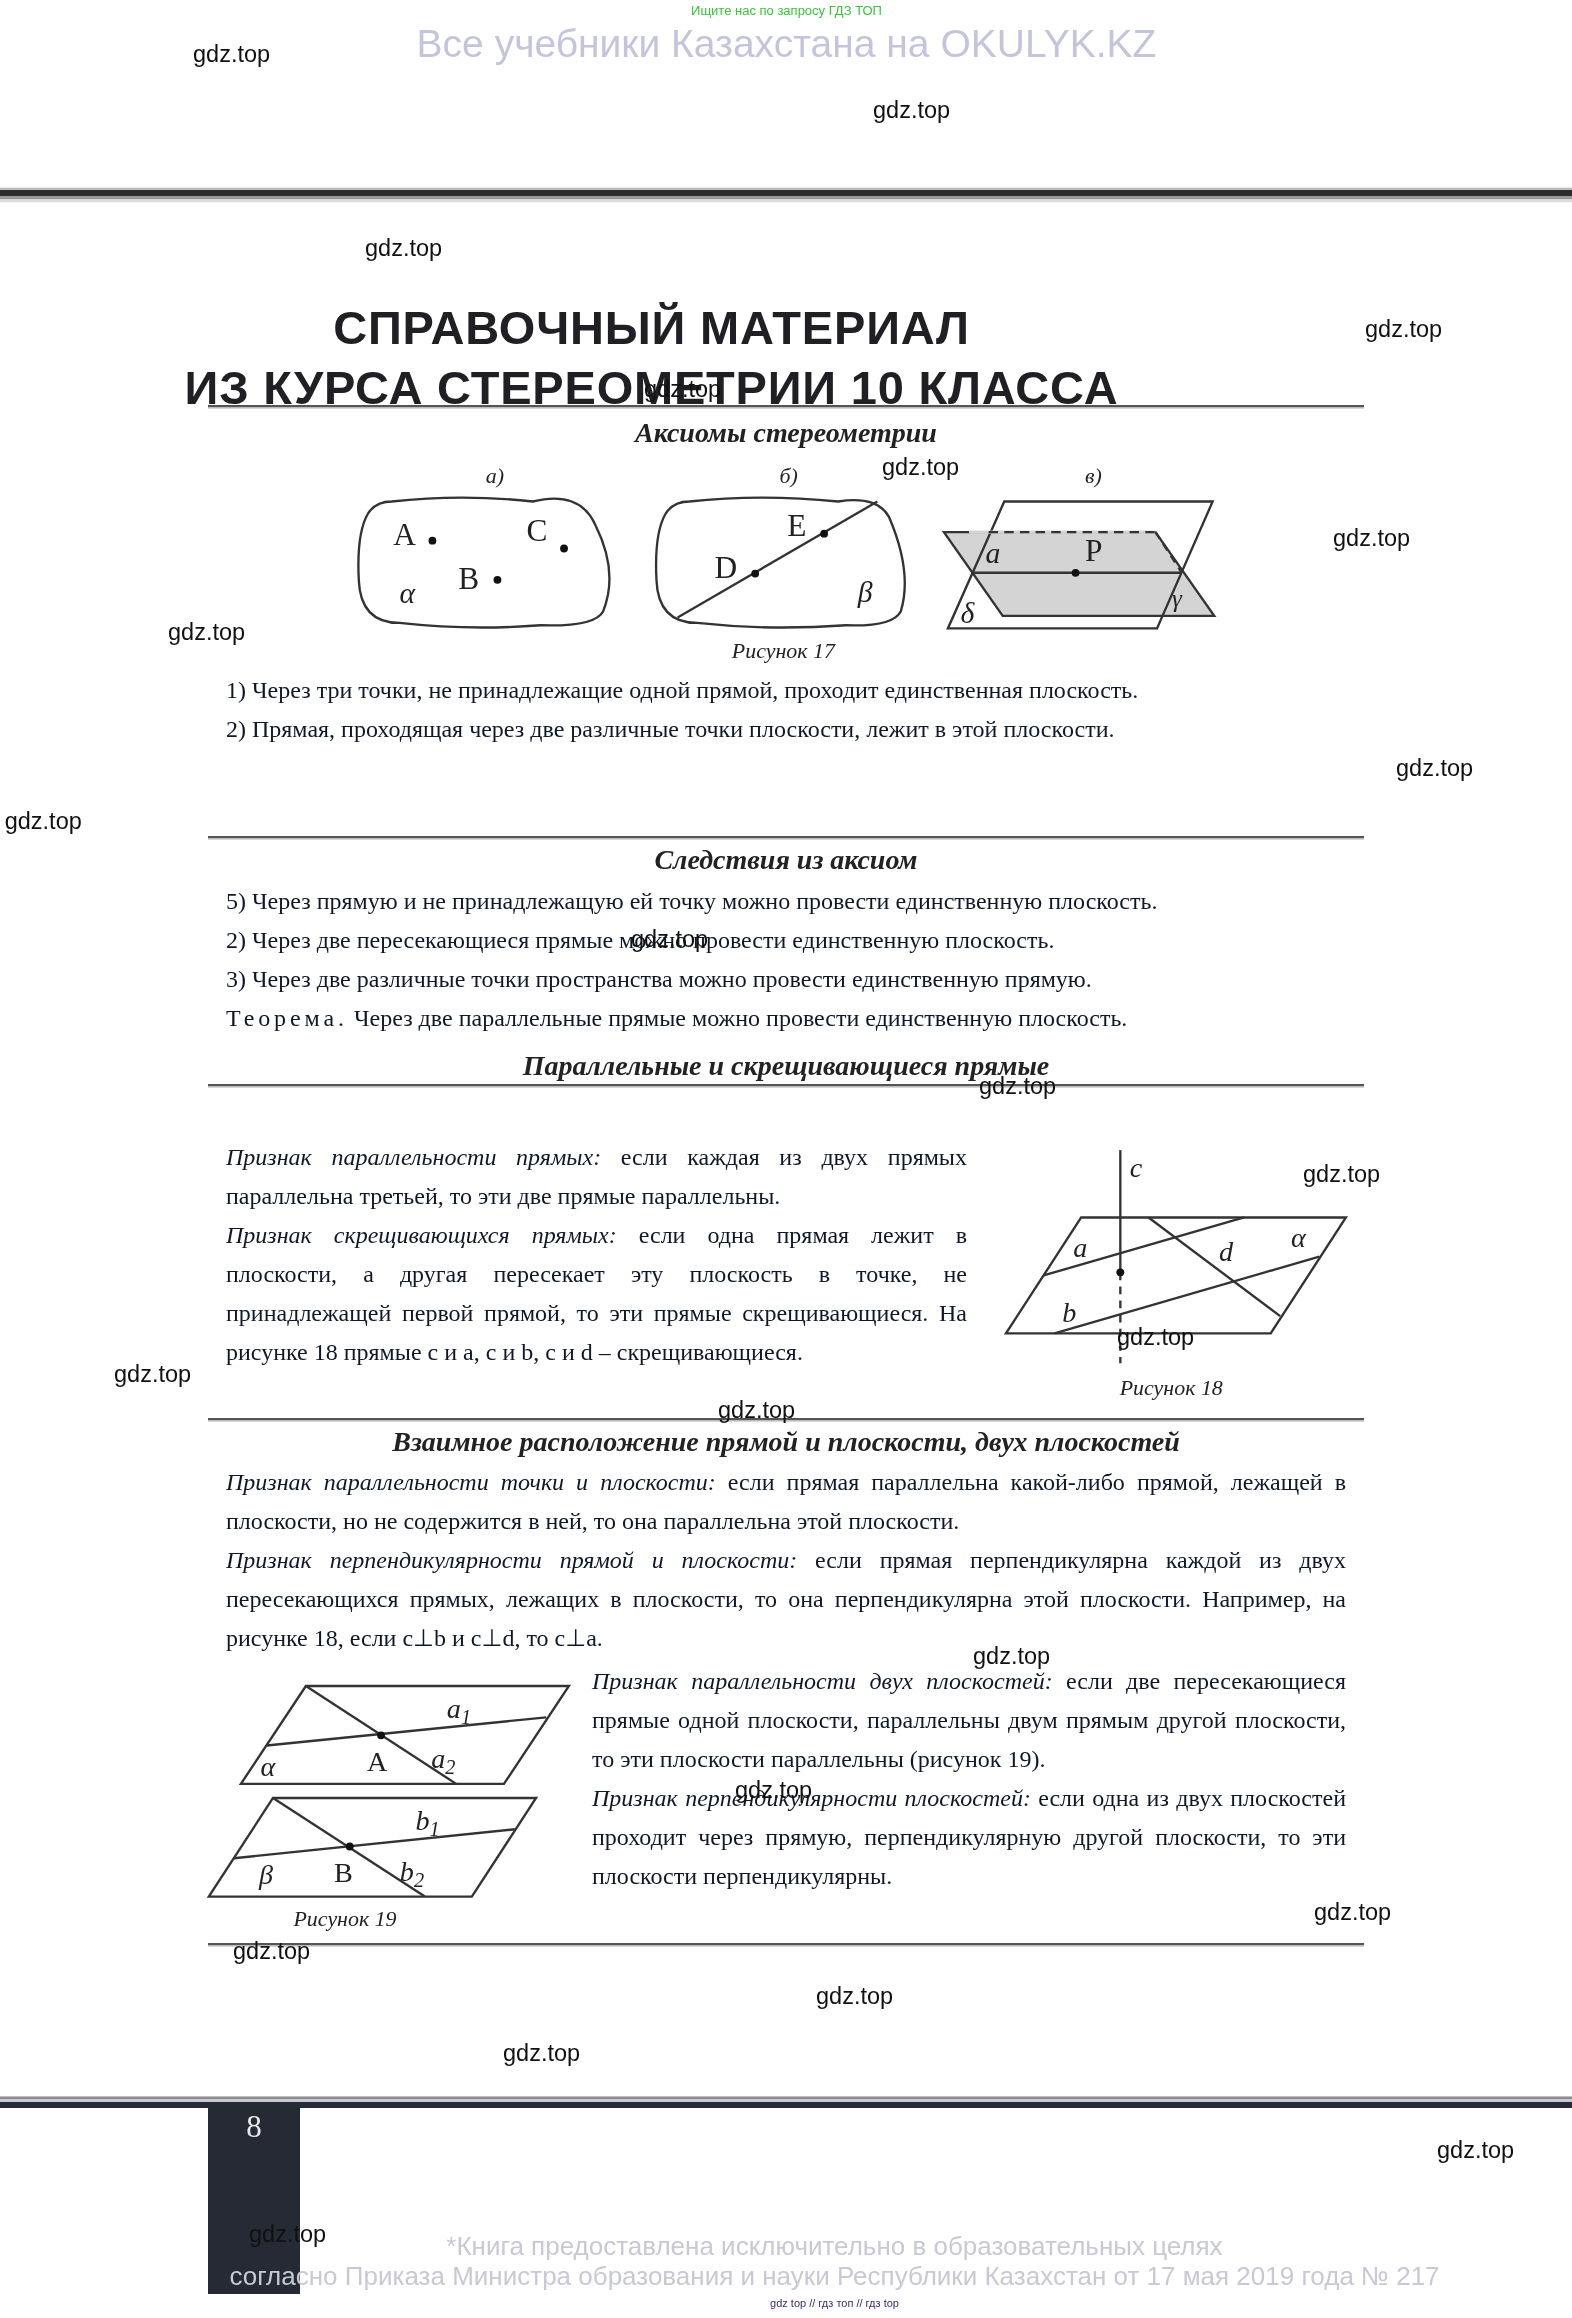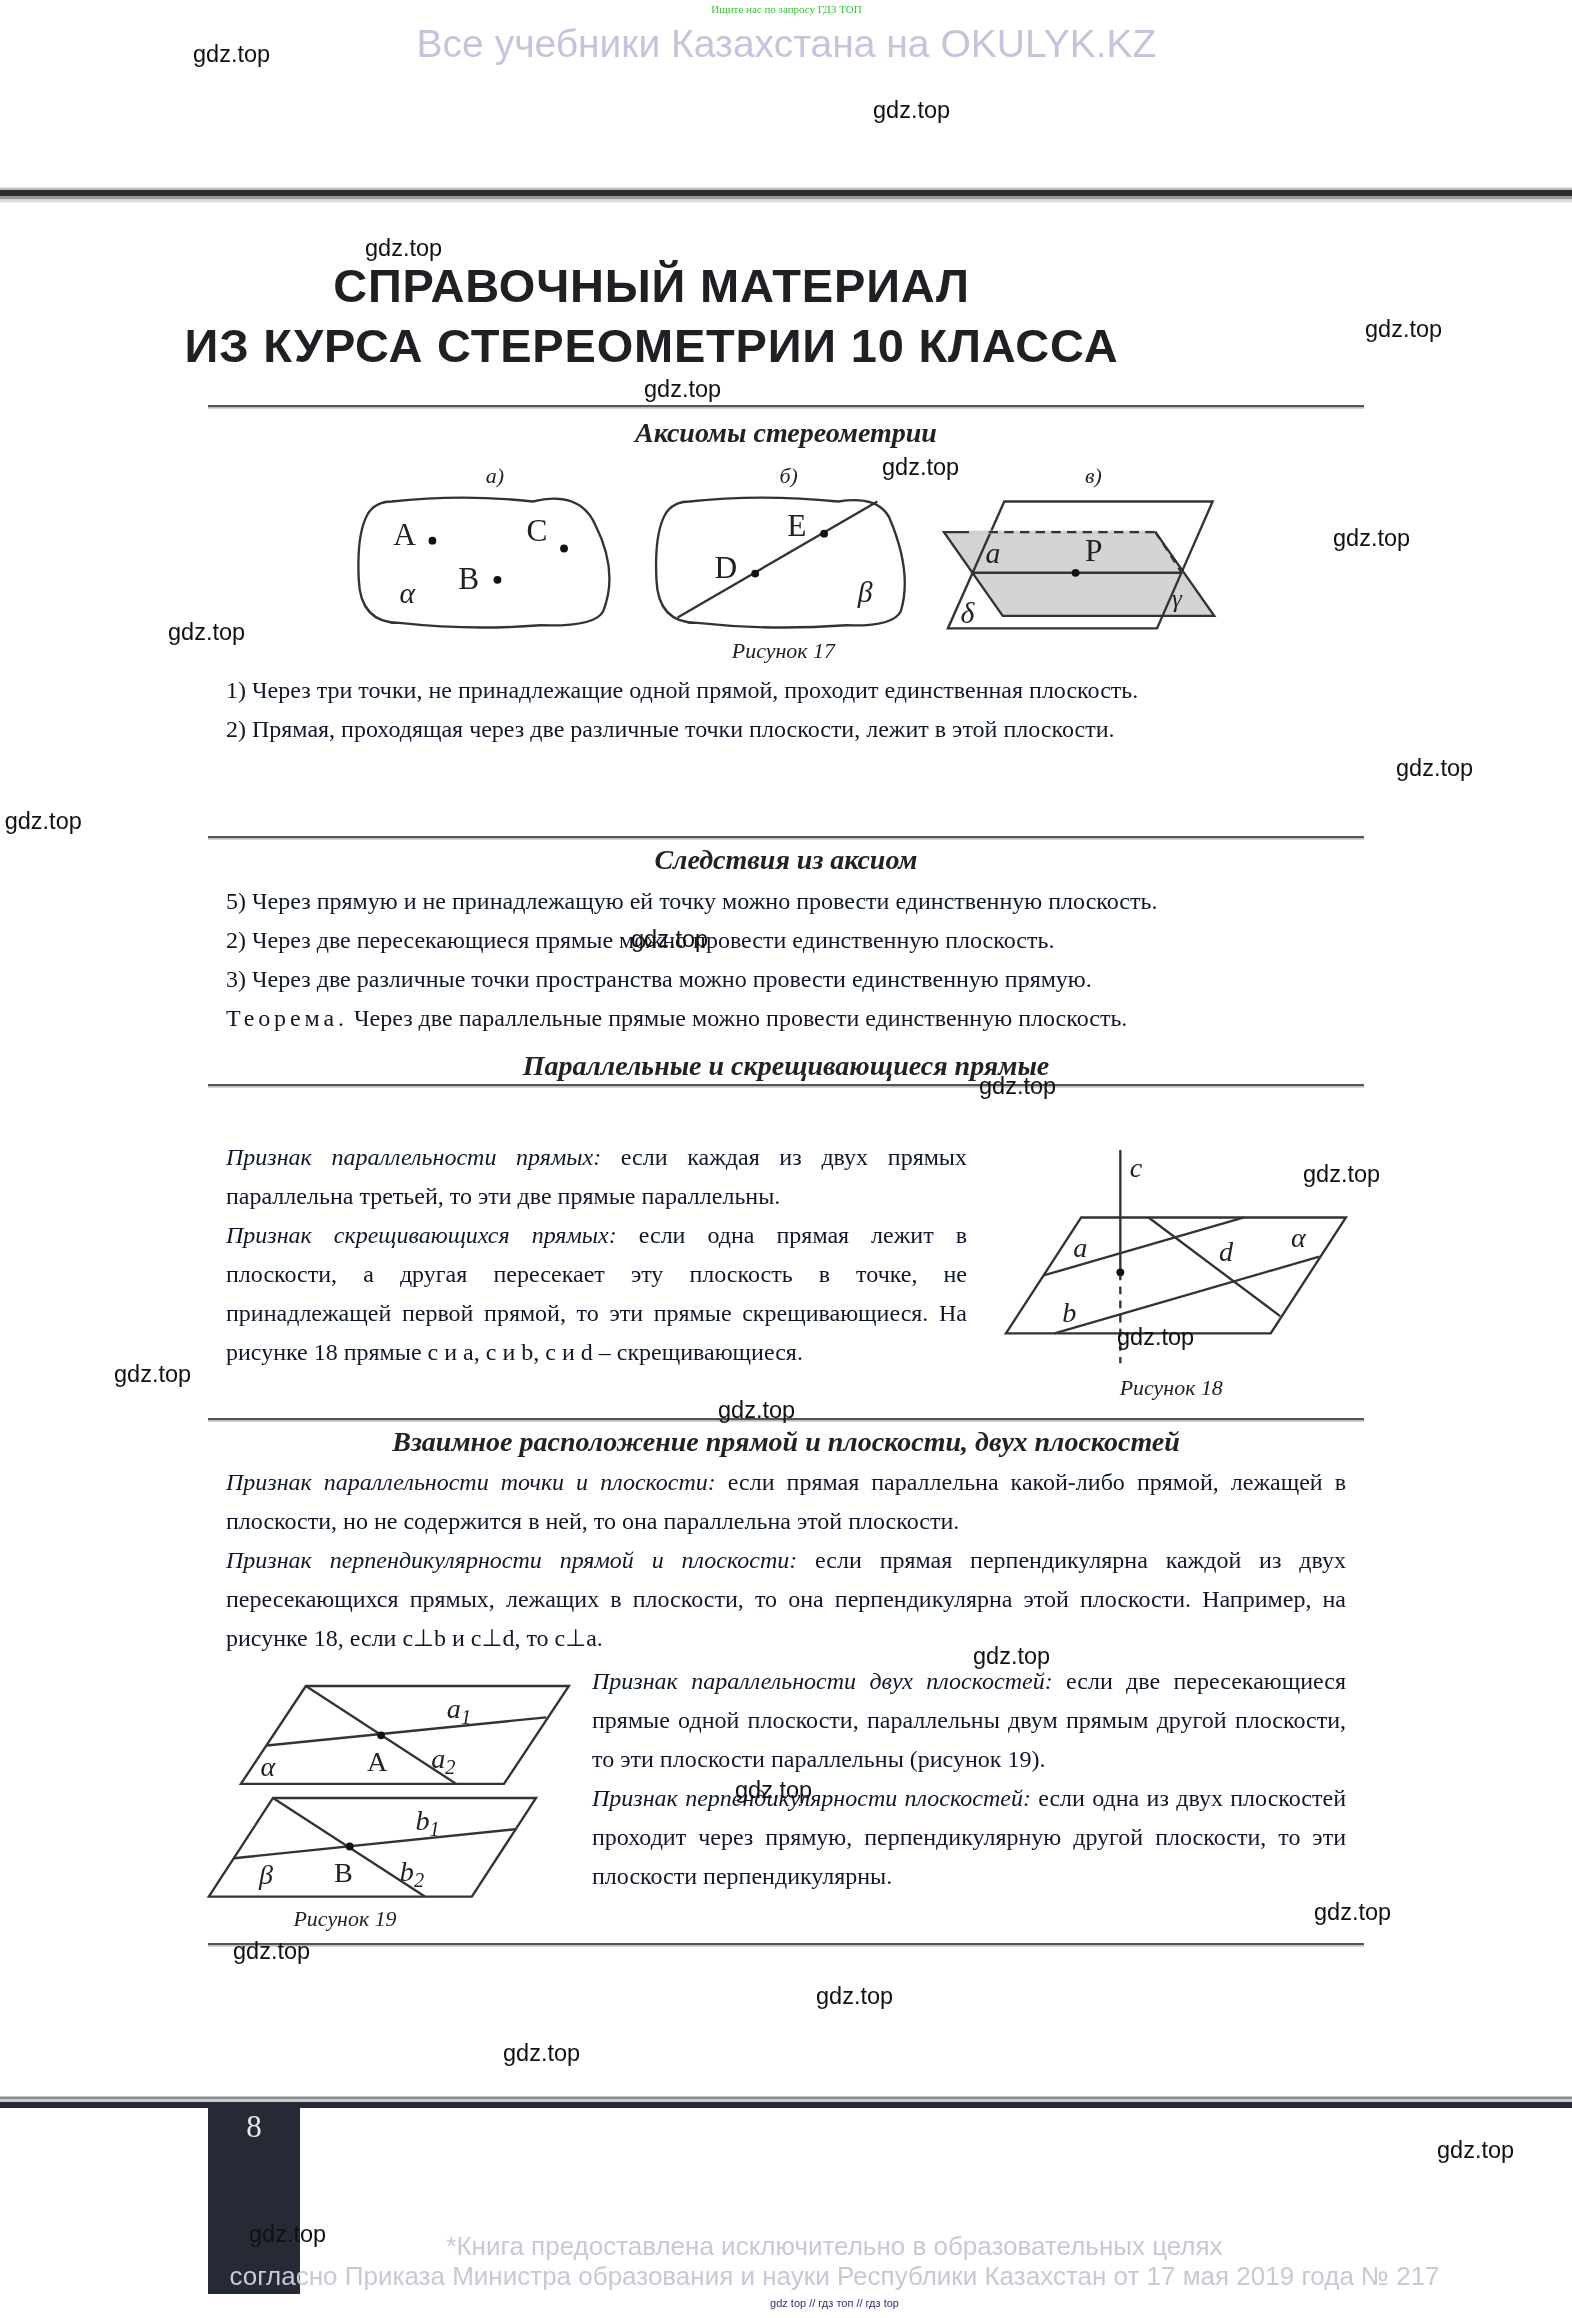--- a/index.html
+++ b/index.html
@@ -1,25 +1,25 @@
 <!DOCTYPE html>
 <html style="font-size:12.5px"><head>
 <meta charset="utf-8">
 <style>
   html, body { margin: 0; padding: 0; background: #ffffff; }
   body { width: 1573px; height: 2319px; position: relative; overflow: hidden; font-family: "Liberation Serif", serif; color: #2a2a2a; }
   .abs { position: absolute; }
   .wm { position: absolute; font-family: "Liberation Sans", sans-serif; font-size: 23.5px; color: #111; white-space: nowrap; z-index: 5; }
-  #search-hint { left: 0; width: 1573px; top: 3.1px; text-align: center; font-family: Liberation Serif, serif; font-size: 11px; color: #3ac43a; }
+  #search-hint { left: 0; width: 1573px; top: 3.1px; text-align: center; font-family: Liberation Sans, sans-serif; font-size: 13px; color: #3ac43a; }
   #site-banner { left: 0; width: 1573px; top: 22px; text-align: center; font-family: "Liberation Sans", sans-serif; font-size: 39px; color: #c4c4dc; }
   .stripe-top { left: 0; width: 1573px; top: 190px; height: 6.3px; background: #2c2c2c; box-shadow: 0 -2.3px 0 #bbb, 0 3.1px 0 #999, 0 6.3px 0 #ddd; }
   .stripe-bot { left: 0; width: 1573px; top: 2102px; height: 6.3px; background: #252a35; box-shadow: 0 -3.1px 0 #c9c9d4, 0 -5.5px 0 #888; }
   #page-tab { left: 208px; top: 2108px; width: 92px; height: 186px; background: #252a35; }
   #page-number { left: 208px; top: 2109px; width: 92px; text-align: center; font-size: 31px; color: #e8e8e8; }
-  .title { left: 0; width: 1303px; text-align: center; font-family: "Liberation Sans", sans-serif; font-weight: bold; font-size: 47px; color: #1f1f24; letter-spacing: 0.8px; }
+  .title { left: 0; width: 1303px; text-align: center; font-family: "Liberation Sans", sans-serif; font-weight: bold; font-size: 47px; color: #1f1f24; letter-spacing: 0.8px; margin-top: 42px; }
   .rule { left: 208px; width: 1156px; height: 2.3px; background: #555; box-shadow: 0 1.6px 0 #bbb; }
   .sec-head { left: 208px; width: 1156px; text-align: center; font-style: italic; font-weight: bold; font-size: 28px; color: #222; }
   .para { left: 226px; width: 1120px; font-size: 24px; line-height: 39px; color: #0f172a; text-align: justify; }
   .para i { font-style: italic; }
   #footer-note1, #footer-note2 { left: 0; width: 1573px; text-align: center; font-family: "Liberation Sans", sans-serif; font-size: 26px; color: #c8c8d6; padding-left: 48px; }
   #footer-links { left: 0; width: 1573px; top: 2297px; text-align: center; font-family: "Liberation Sans", sans-serif; font-size: 11px; color: #3d2a7a; padding-left: 48px; }
   svg text { font-family: "Liberation Serif", serif; fill: #222; }
 </style>
 </head>
 <body>

